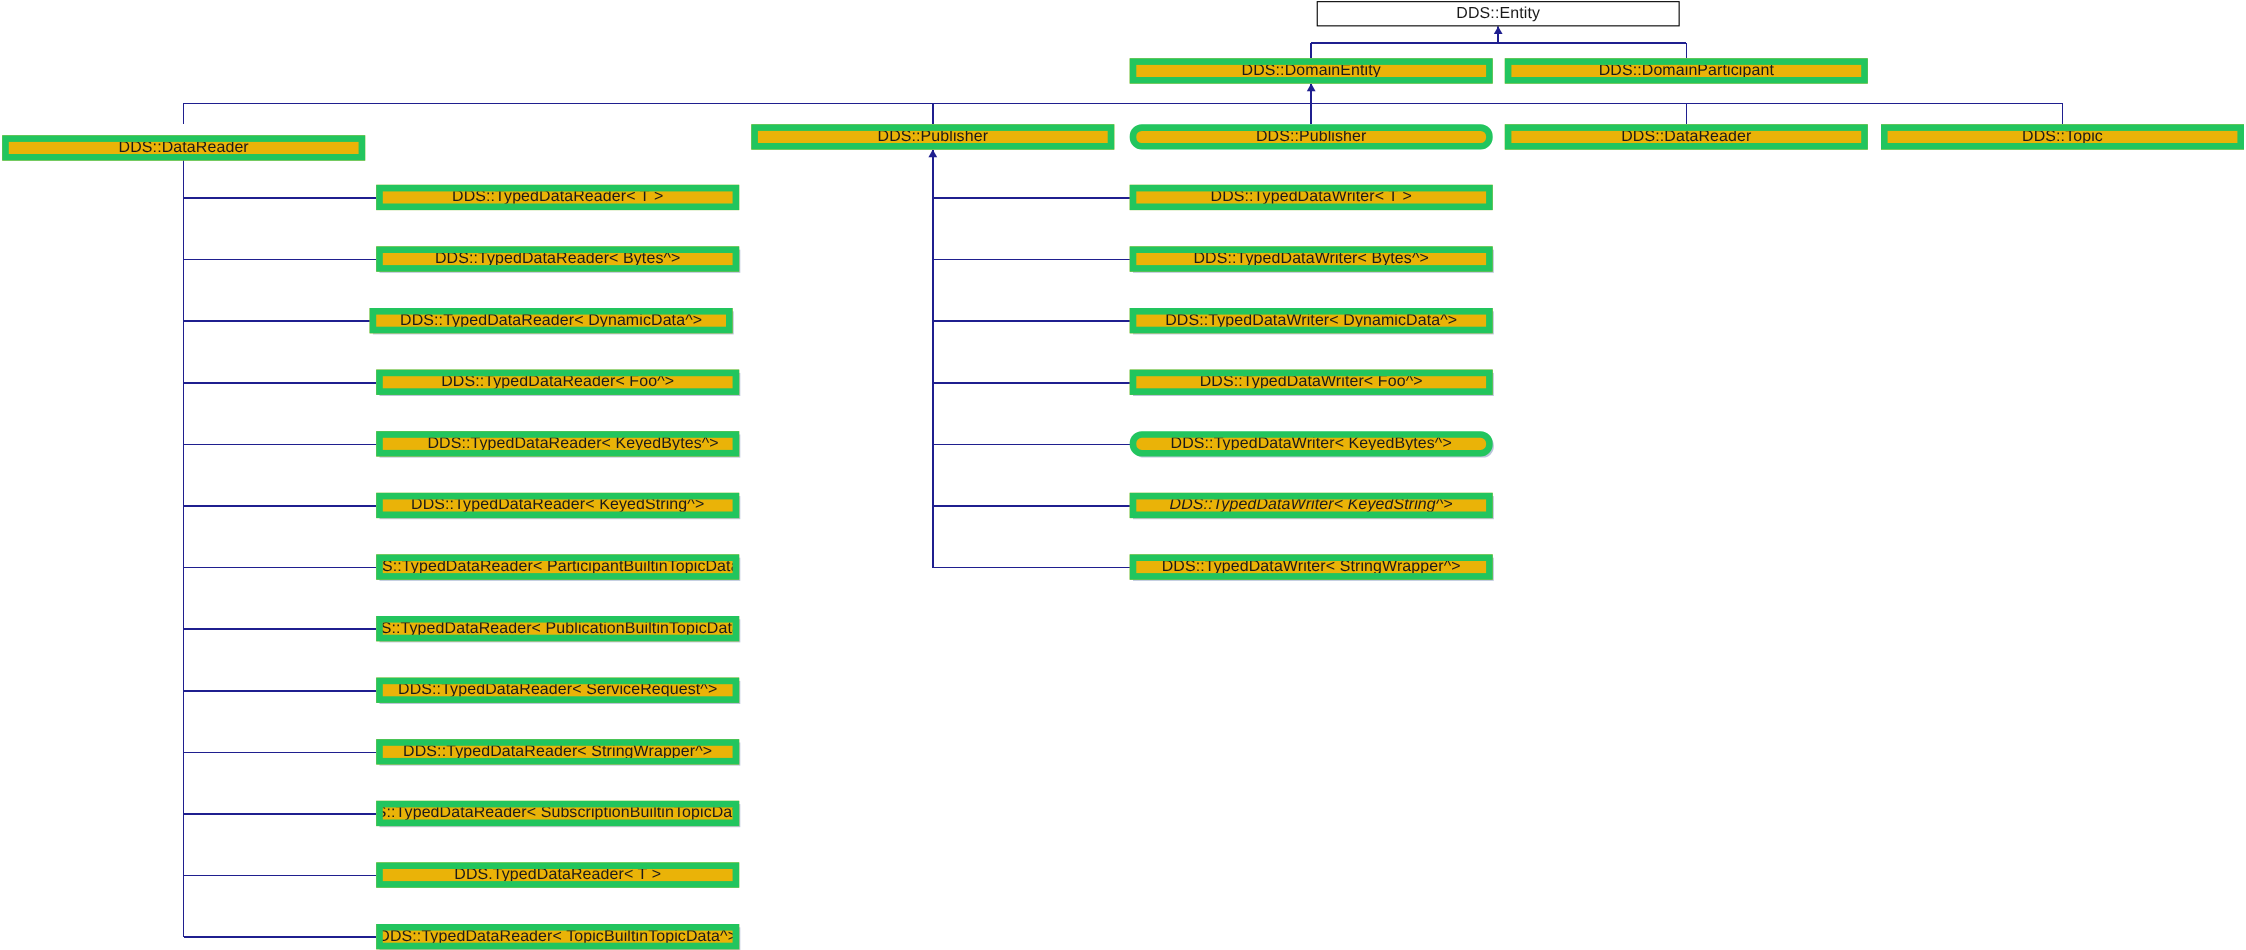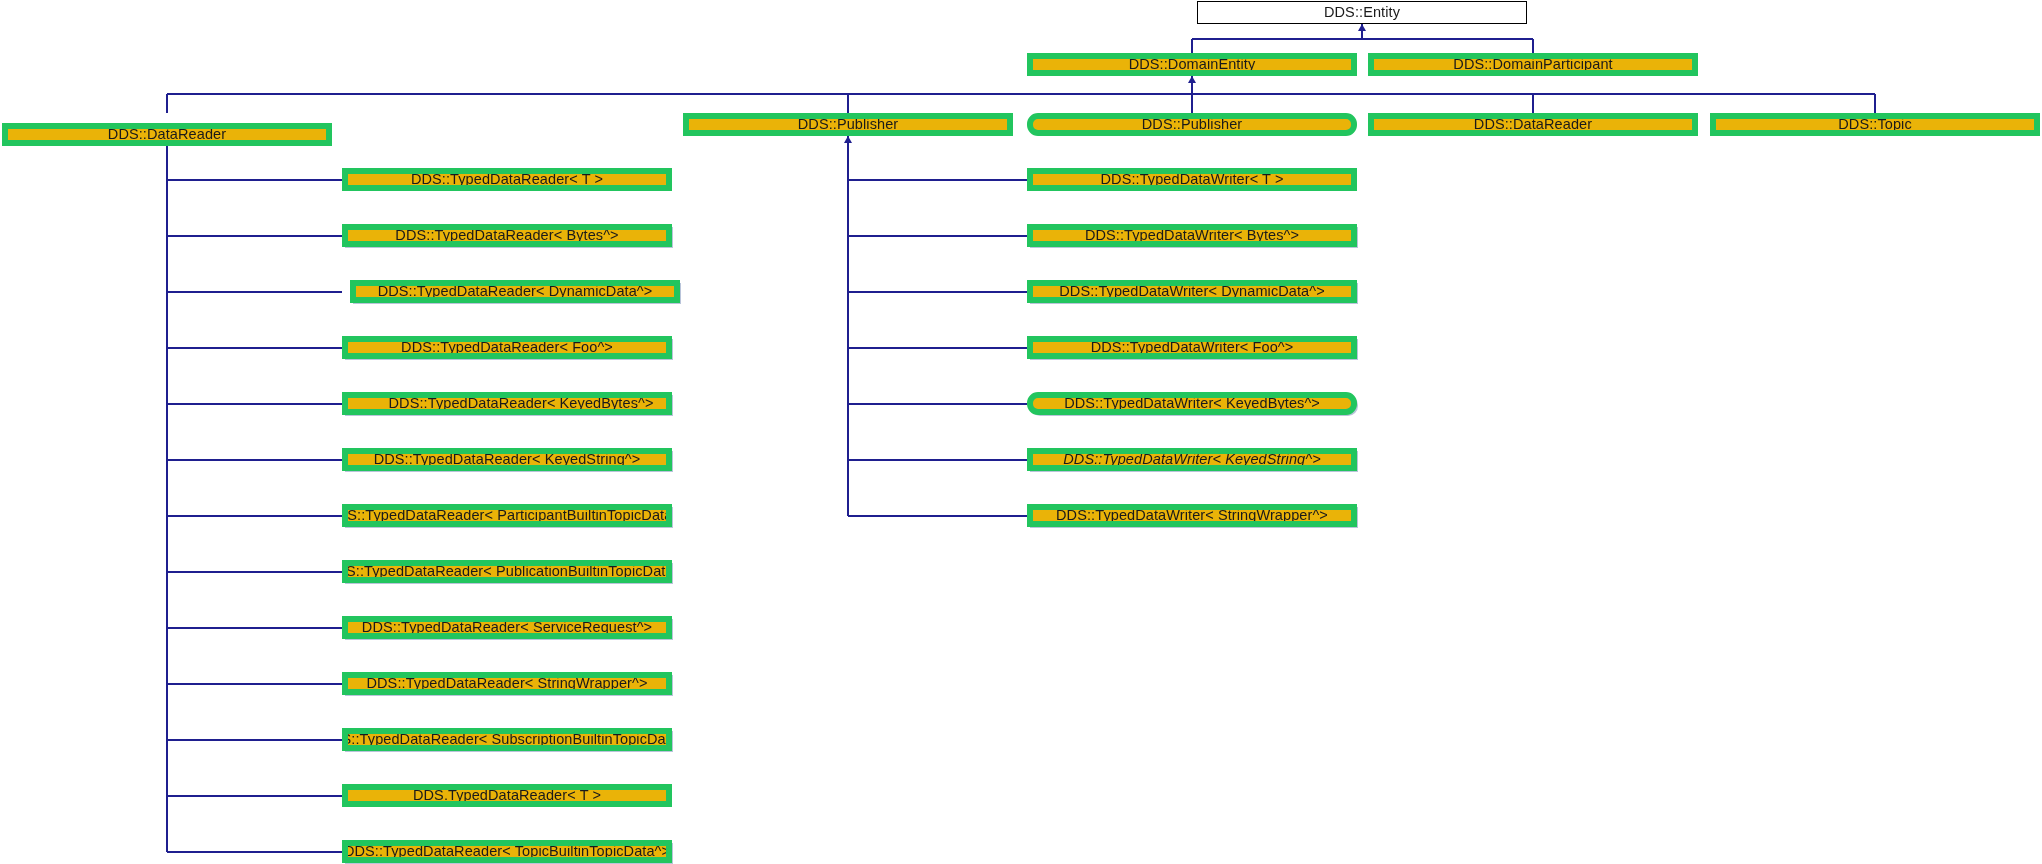--- a/index.html
+++ b/index.html
@@ -121,21 +121,21 @@
       </div>
       <div class="node" style="left: 1710px; top: 113px; width: 330px; height: 23px;">
         <span class="label">DDS::Topic</span>
       </div>
       <div class="node" style="left: 342px; top: 168px; width: 330px; height: 23px;">
         <span class="label">DDS::TypedDataReader&lt; T &gt;</span>
       </div>
       <div class="node shadowed" style="left: 342px; top: 224px; width: 330px; height: 23px;">
         <span class="label">DDS::TypedDataReader&lt; Bytes^&gt;</span>
       </div>
-      <div class="node shadowed" style="left: 350px; top: 280px; width: 330px; height: 23px;">
+      <div class="node shadowed" style="left: 336px; top: 280px; width: 330px; height: 23px;">
         <span class="label">DDS::TypedDataReader&lt; DynamicData^&gt;</span>
       </div>
       <div class="node shadowed" style="left: 342px; top: 336px; width: 330px; height: 23px;">
         <span class="label">DDS::TypedDataReader&lt; Foo^&gt;</span>
       </div>
       <div class="node shadowed" style="left: 342px; top: 392px; width: 330px; height: 23px; padding-left: 28px;">
         <span class="label">DDS::TypedDataReader&lt; KeyedBytes^&gt;</span>
       </div>
       <div class="node shadowed" style="left: 342px; top: 448px; width: 330px; height: 23px;">
         <span class="label">DDS::TypedDataReader&lt; KeyedString^&gt;</span>

